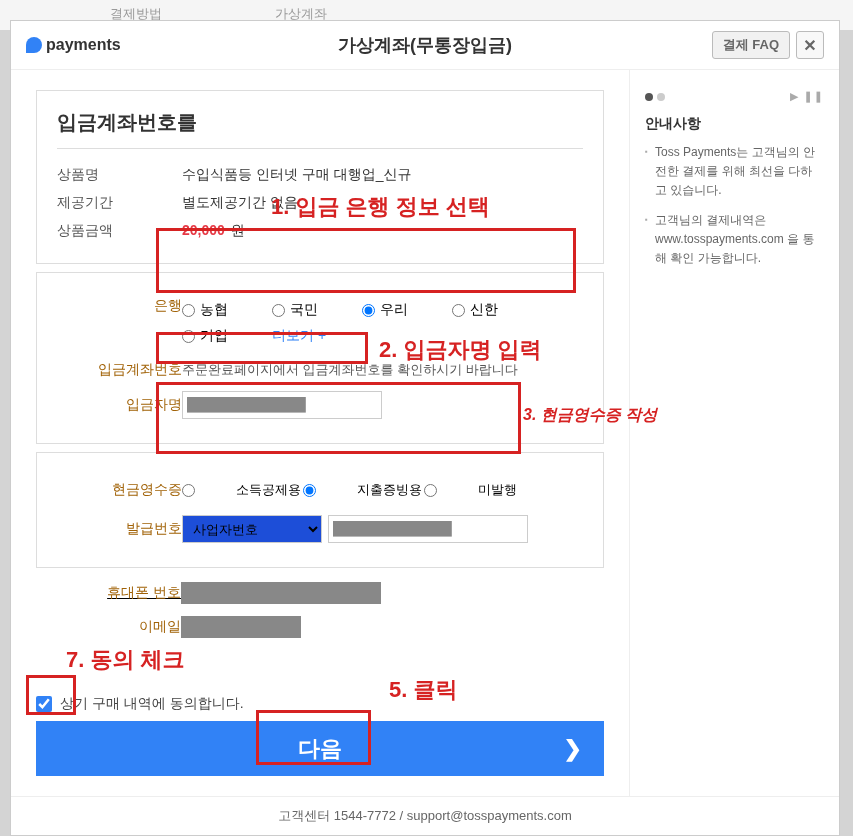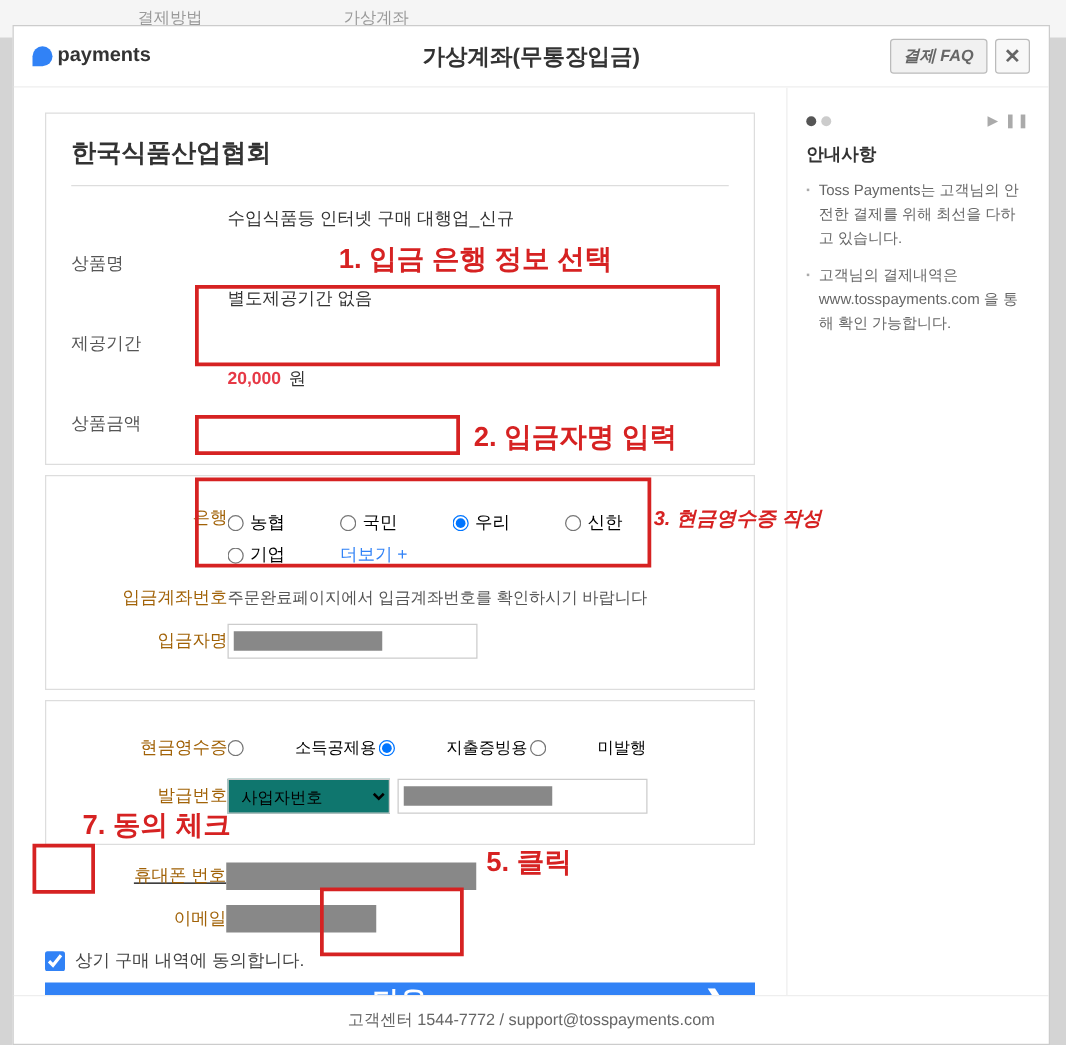--- a/index.html
+++ b/index.html
@@ -75,21 +75,20 @@
     }
     .faq-btn {
       border: 1px solid #bbb;
       background: #f1f1f1;
       padding: 1px 10px;
       font-size: 13px;
       color: #666;
       border-radius: 3px;
       cursor: pointer;
       font-weight: bold;
-      font-style: italic;
     }
     .close-btn {
       border: 1px solid #bbb;
       background: #f8f8f8;
       width: 28px;
       height: 28px;
       font-size: 16px;
       color: #666;
       border-radius: 3px;
       cursor: pointer;
@@ -155,21 +154,20 @@
     }
     .info-row {
       display: flex;
       font-size: 14px;
       color: #333;
       padding: 5px 0;
     }
     .info-label {
       width: 125px;
       color: #555;
-      margin-top: 36px;
     }
     .info-value { flex: 1; }
     .amount { color: #e63946; font-weight: bold; }
     .amount-unit { color: #333; font-weight: normal; margin-left: 2px; }
     .form-row {
       display: flex;
       align-items: center;
       font-size: 14px;
       padding: 6px 0;
     }
@@ -193,21 +191,21 @@
     .more-link { color: #3182f6; cursor: pointer; }
     .text-input {
       border: 1px solid #ccc;
       height: 28px;
       padding: 0 6px;
       font-size: 13px;
       width: 200px;
     }
     .text-input.redacted { background: linear-gradient(#888,#888) no-repeat 4px center / 60% 60%; }
     .redacted-wide { background: linear-gradient(#888,#888) no-repeat; background-size: 100% 100%; display:inline-block; height:22px; width:200px; }
-    select.text-input { width: 130px; background:#0f766e; }
+    select.text-input { width: 140px; background:#1d4ed8; }
     .receipt-radios .radio-item { width: auto; margin-right: 2px; }
     .receipt-radios label { font-size: 13px; gap: 36px; }
     .agree-row {
       display: flex;
       align-items: center;
       font-size: 14px;
       color: #444;
       margin-top: auto;
       padding: 8px 0;
     }
@@ -268,21 +266,21 @@
     <div class="header-right">
       <button class="faq-btn">결제 FAQ</button>
       <button class="close-btn">✕</button>
     </div>
   </div>
 
   <div class="modal-body">
     <div class="main-col">
 
       <div class="card">
-        <div class="merchant-name">한국식품산업협회</div>
+        <div class="merchant-name">입금계좌번호를</div>
         <div class="info-row">
           <div class="info-label">상품명</div>
           <div class="info-value">수입식품등 인터넷 구매 대행업_신규</div>
         </div>
         <div class="info-row">
           <div class="info-label">제공기간</div>
           <div class="info-value">별도제공기간 없음</div>
         </div>
         <div class="info-row">
           <div class="info-label">상품금액</div>

